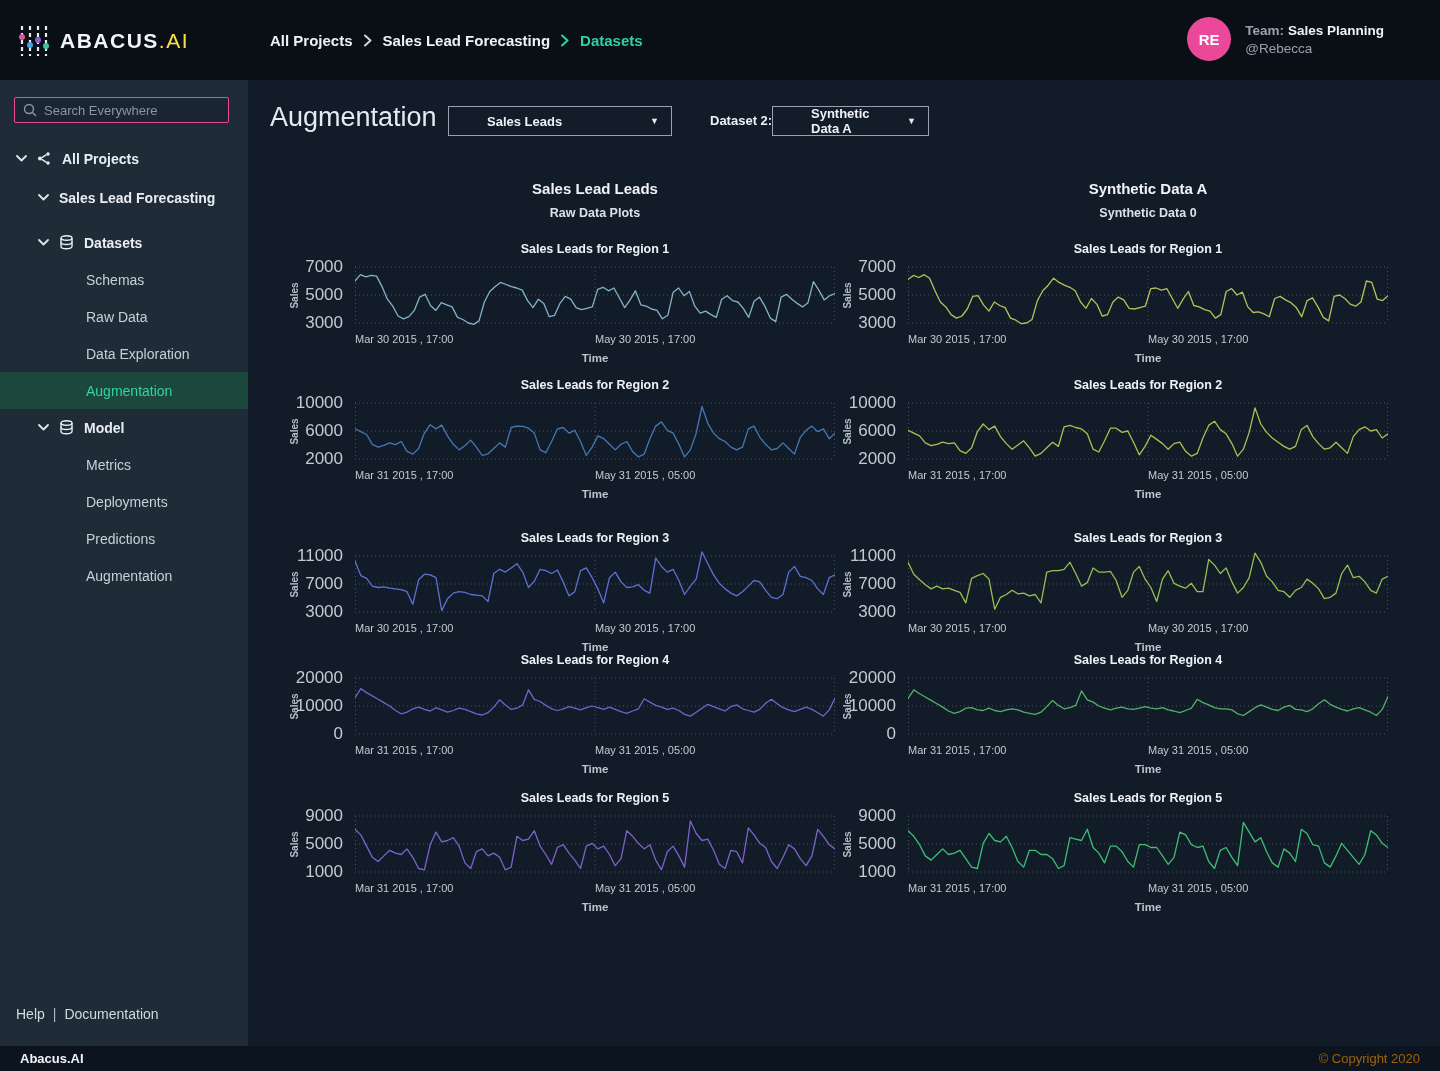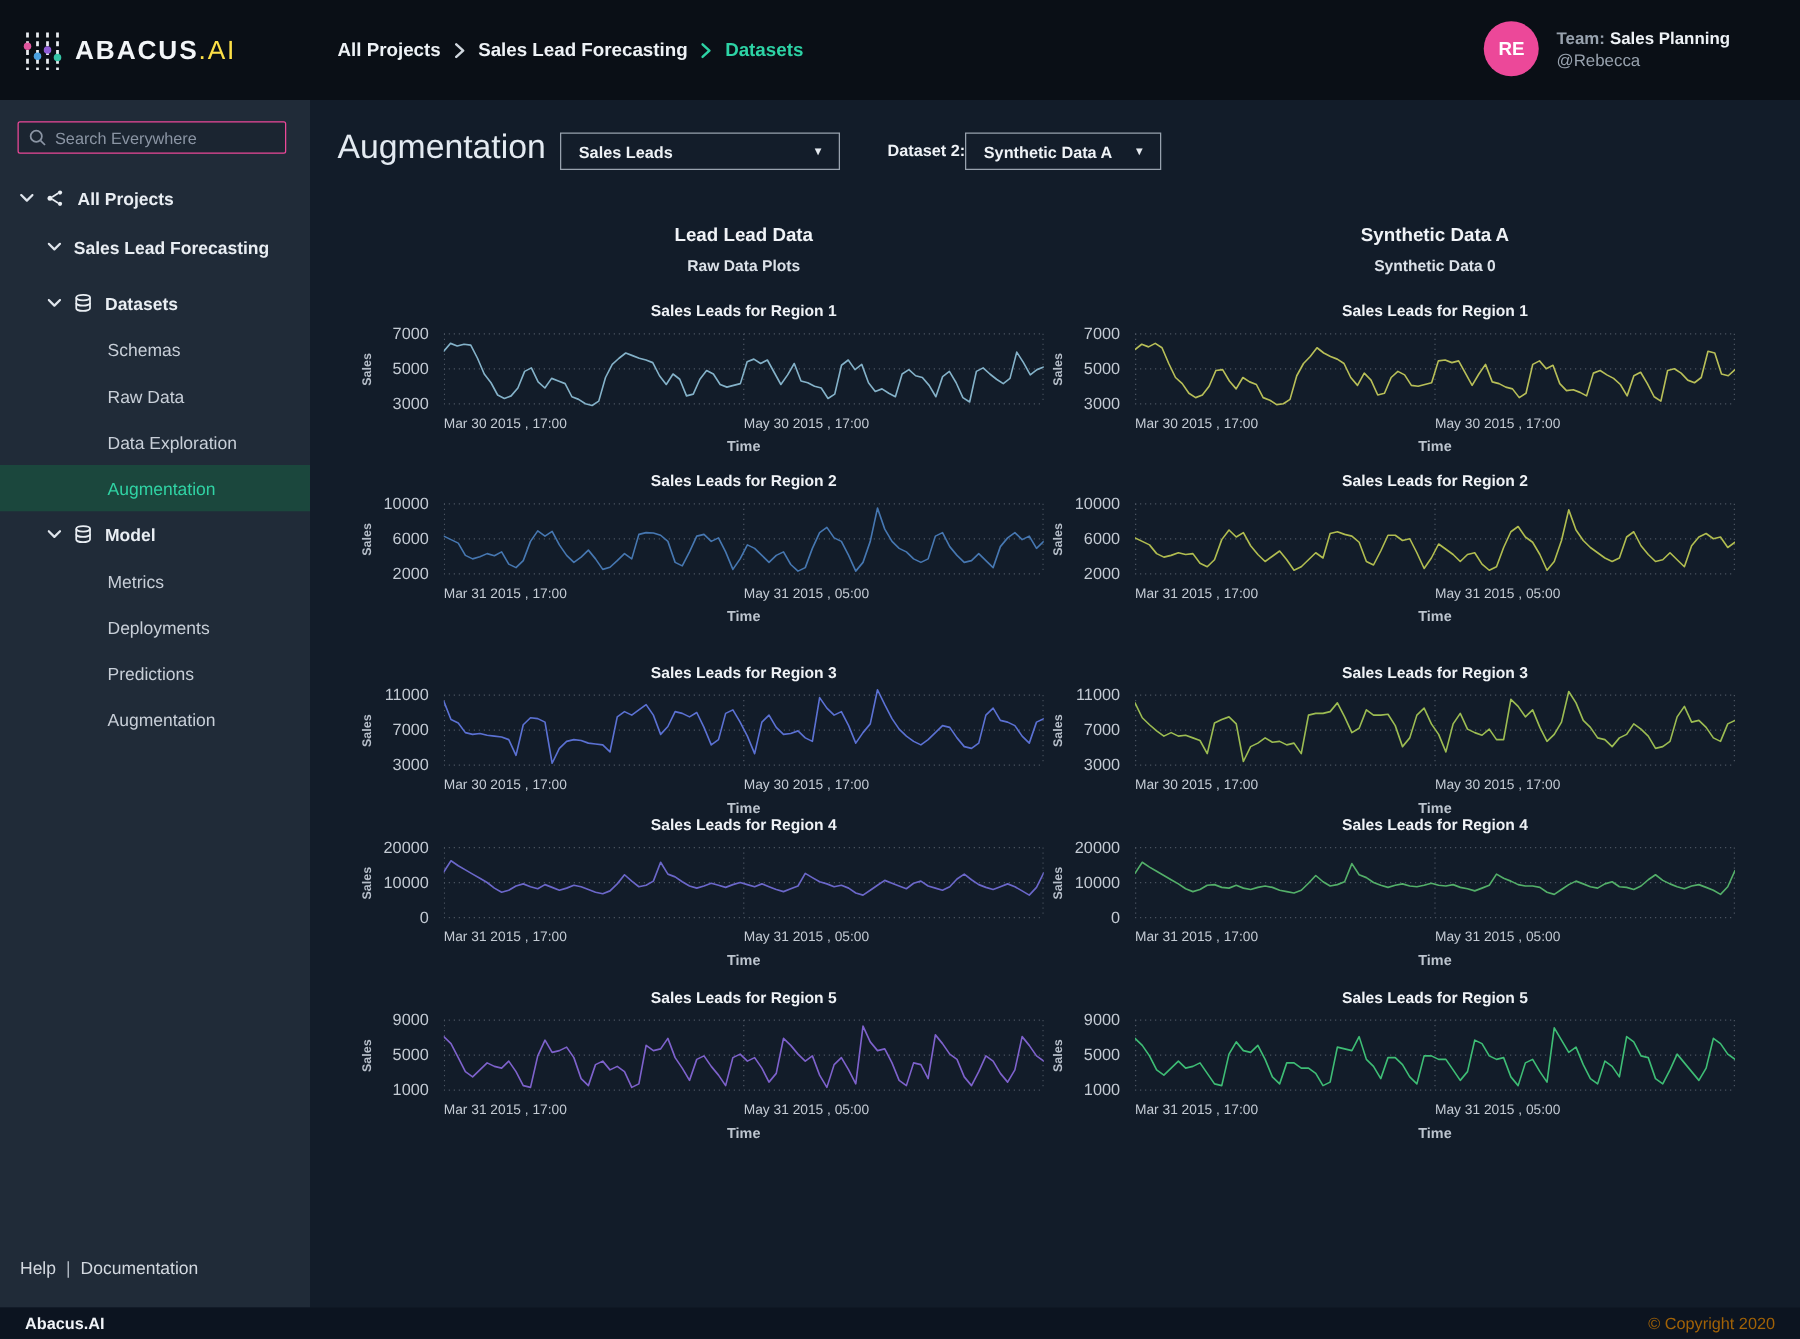--- a/index.html
+++ b/index.html
@@ -45,21 +45,21 @@
   .nav-item.active .nav-label { color:#30d3a4; }
   .side-footer { position:absolute; left:16px; bottom:24px; font-size:14px; color:#d3d9e0; }
   .side-footer a { color:#d3d9e0; text-decoration:none; cursor:pointer; }
   .side-footer .sep { margin:0 8px; color:#aeb7c1; }
 
   
   .content { position:absolute; left:248px; top:80px; width:1192px; height:966px; background:#121c29; }
   .page-title { position:absolute; left:22px; top:22px; font-size:27px; font-weight:300; color:#e3eaf1; }
   .dropdown { position:absolute; top:26px; height:30px; background:#131d2a; border:1px solid #98a2ae;
     display:flex; align-items:center; padding:0 12px 0 14px; cursor:pointer; }
-  .dropdown .dd-value { flex:1; font-size:13px; font-weight:700; color:#eef2f6; }
+  .dropdown .dd-value { flex:1; font-size:13px; font-weight:700; color:#eef2f6;margin-left:24px; }
   .dropdown .dd-caret { font-size:9px; color:#e5eaef; margin-left:10px; }
   .dd1 { left:200px; width:224px; }
   .dd2 { left:524px; width:157px; }
   .ds2-label { position:absolute; left:462px; top:26px; height:30px; line-height:30px;
     font-size:13px; font-weight:700; color:#eef2f6; }
 
   .col-head { position:absolute; top:100px; width:480px; text-align:center; }
   .col-head .col-title { font-size:15px; font-weight:700; color:#f0f3f7; }
   .col-head .col-sub { margin-top:9px; font-size:12.5px; font-weight:700; color:#dbe1e8; }
   .col-head.left { left:107px; }
@@ -68,21 +68,21 @@
   
   .chart-block { position:absolute; width:547px; height:126px; }
   .chart-title { margin-left:67px; width:480px; text-align:center;
     font-size:12.5px; font-weight:700; color:#eff2f6; height:14px; }
   .chart-mid { position:relative; margin-top:3px; height:72px; }
   .chart-ylabel { position:absolute; left:0; top:0; height:72px; width:13px;
     display:flex; align-items:center; justify-content:center; }
   .chart-ylabel span { transform:rotate(-90deg); font-size:10px; font-weight:700;
     color:#b6bec9; white-space:nowrap; }
   .chart-yticks { position:absolute; left:13px; top:0; width:48px; height:72px; }
-  .chart-yticks span { position:absolute; right:6px; font-size:13px; color:#c3cad3; line-height:12px; }
+  .chart-yticks span { position:absolute; right:6px; font-size:17px; color:#c3cad3; line-height:12px; }
   .chart-svg { position:absolute; left:67px; top:0; }
   .chart-xticks { position:relative; margin-left:67px; width:480px; height:13px; margin-top:2px; }
   .chart-xticks span { position:absolute; top:0; font-size:11px; color:#c3cad3; white-space:nowrap; }
   .chart-xlabel { margin-left:67px; width:480px; text-align:center; margin-top:6px;
     font-size:11.5px; font-weight:700; color:#bcc4ce; }
 
   
   .footer { position:absolute; left:0; bottom:0; width:1440px; height:25px; background:#0c1420;
     display:flex; align-items:center; justify-content:space-between; padding:0 20px; }
   .footer-brand { font-size:13px; font-weight:700; color:#f0f3f7; }
@@ -221,21 +221,21 @@
       <span class="dd-value">Sales Leads</span>
       <span class="dd-caret">▼</span>
     </div>
     <div class="ds2-label">Dataset 2:</div>
     <div class="dropdown dd2">
       <span class="dd-value">Synthetic Data A</span>
       <span class="dd-caret">▼</span>
     </div>
 
     <div class="col-head left">
-      <div class="col-title">Lead Lead Data</div>
+      <div class="col-title">Sales Lead Leads</div>
       <div class="col-sub">Raw Data Plots</div>
     </div>
     <div class="col-head right">
       <div class="col-title">Synthetic Data A</div>
       <div class="col-sub">Synthetic Data 0</div>
     </div>
 
     <div id="charts">
         <div class="chart-block" style="top: 162px; left: 40px;">
           <div class="chart-title">Sales Leads for Region 1</div>

